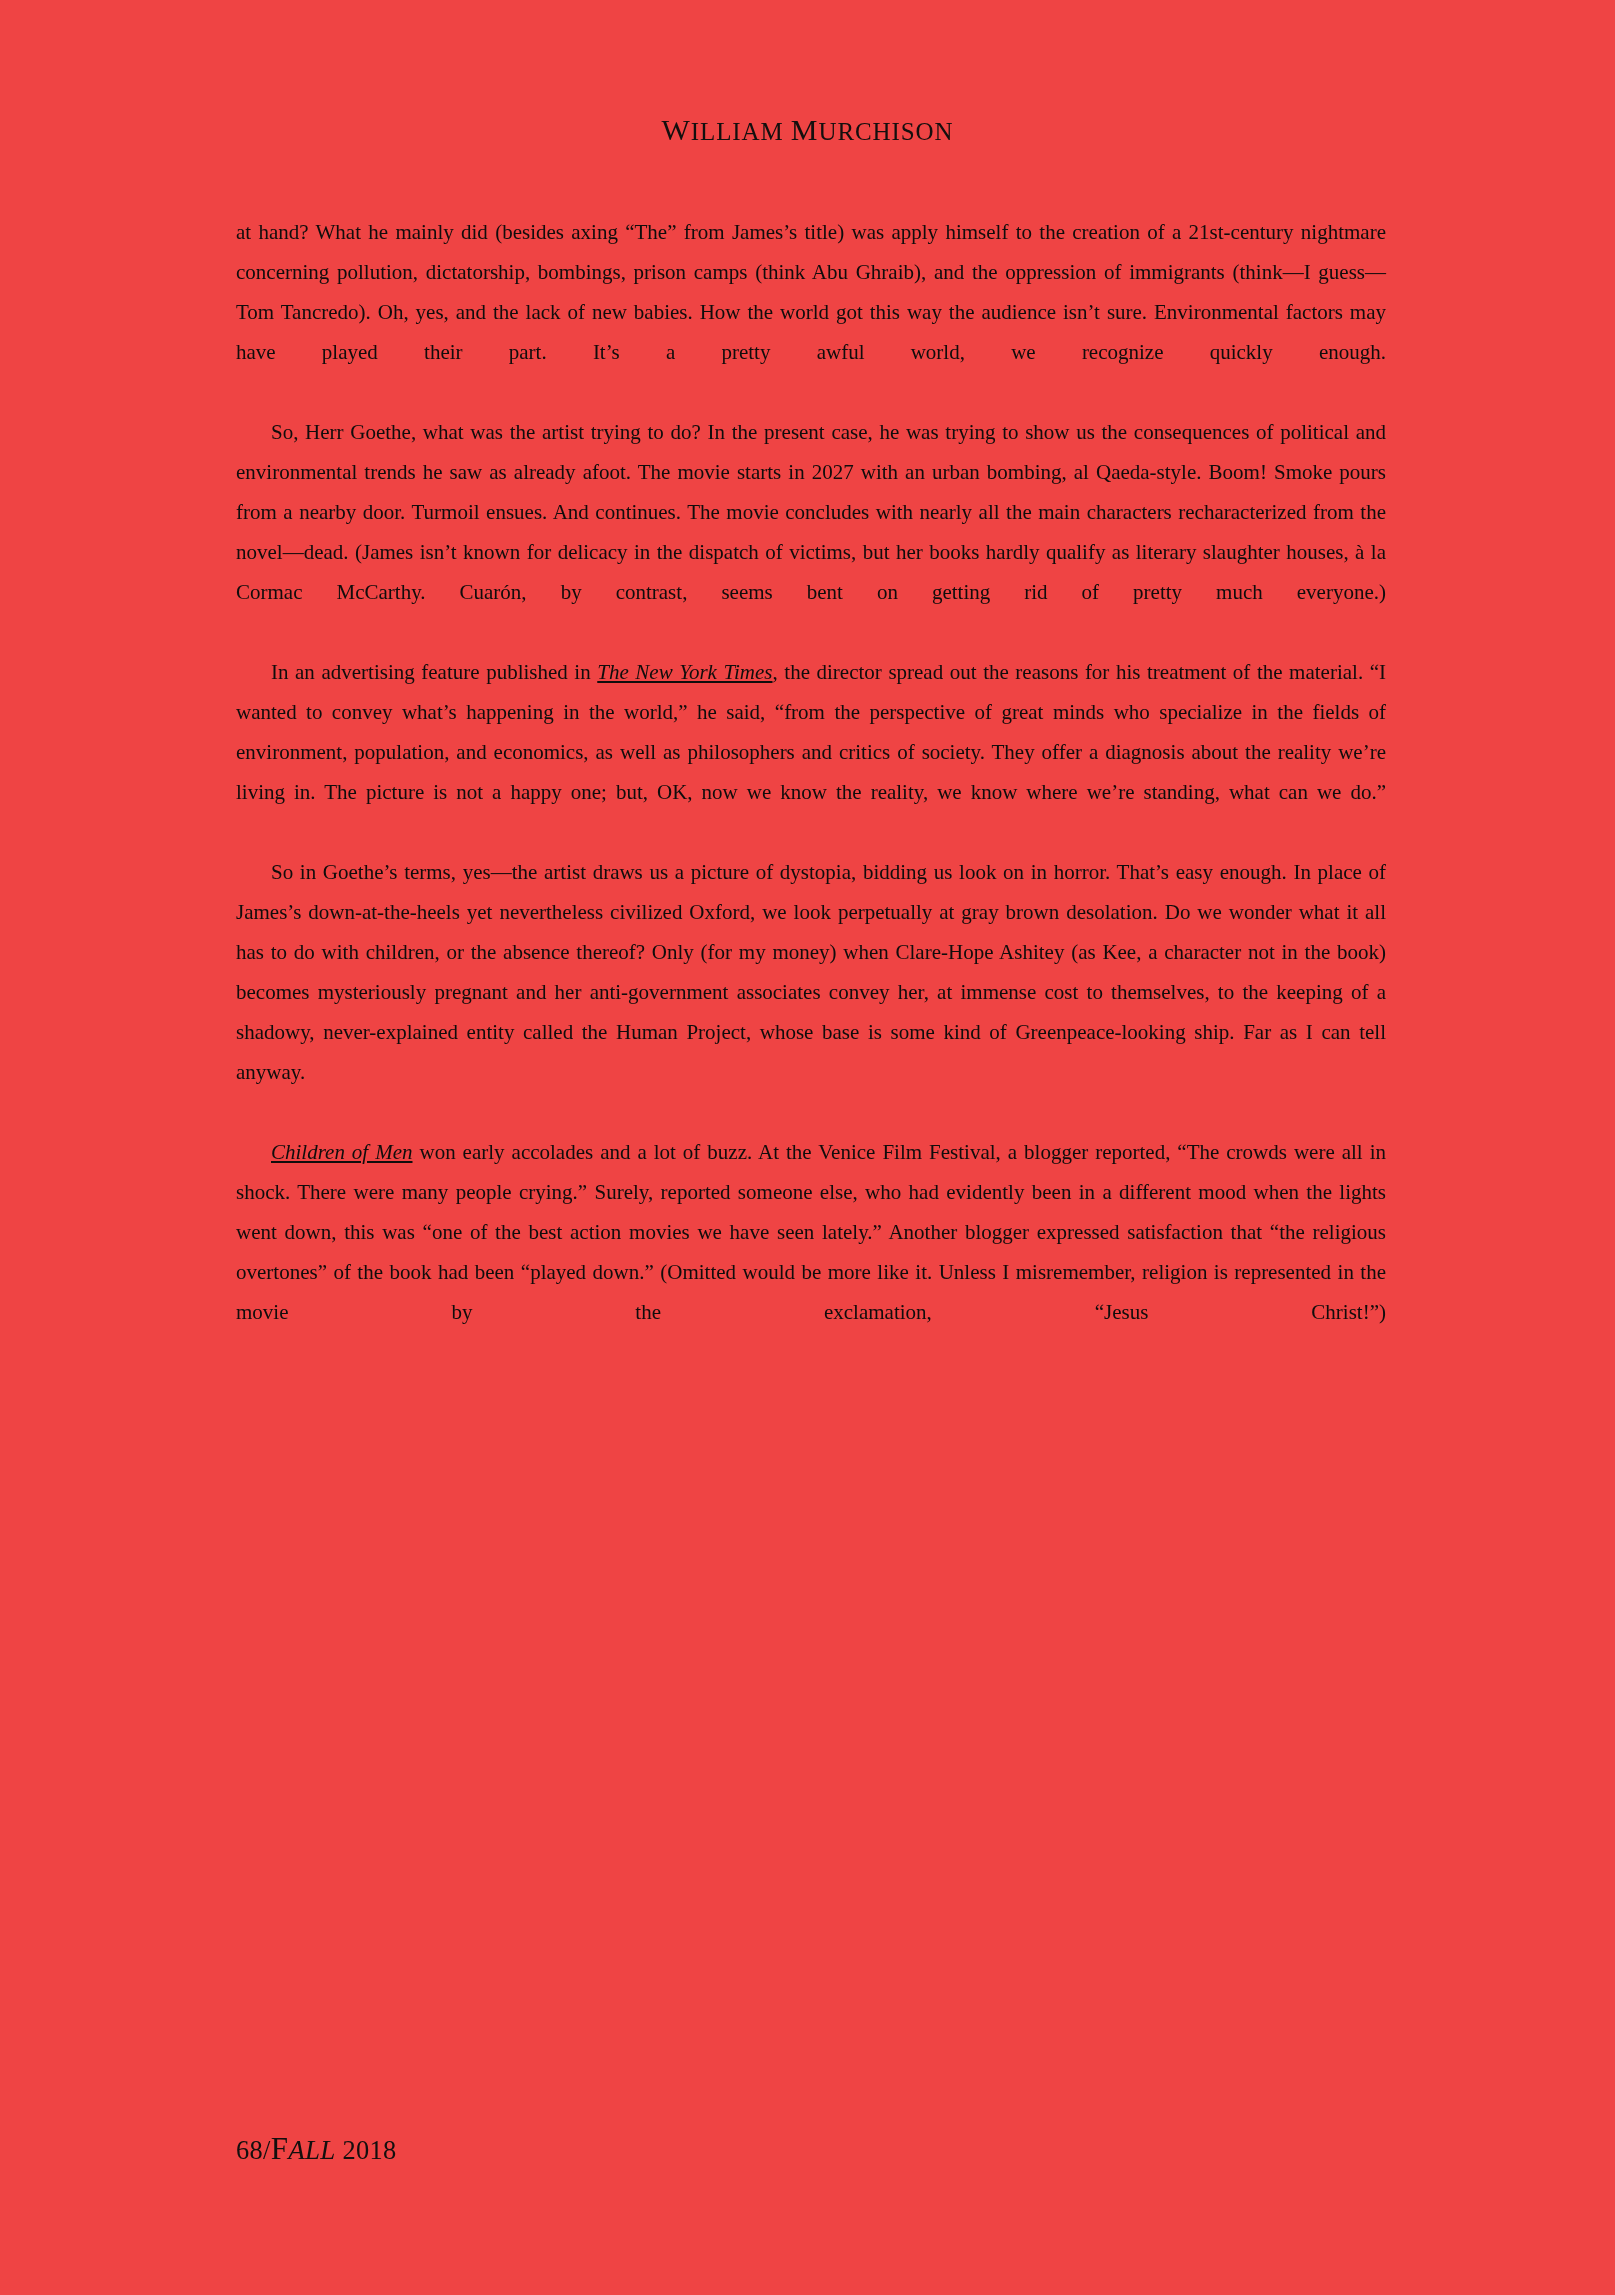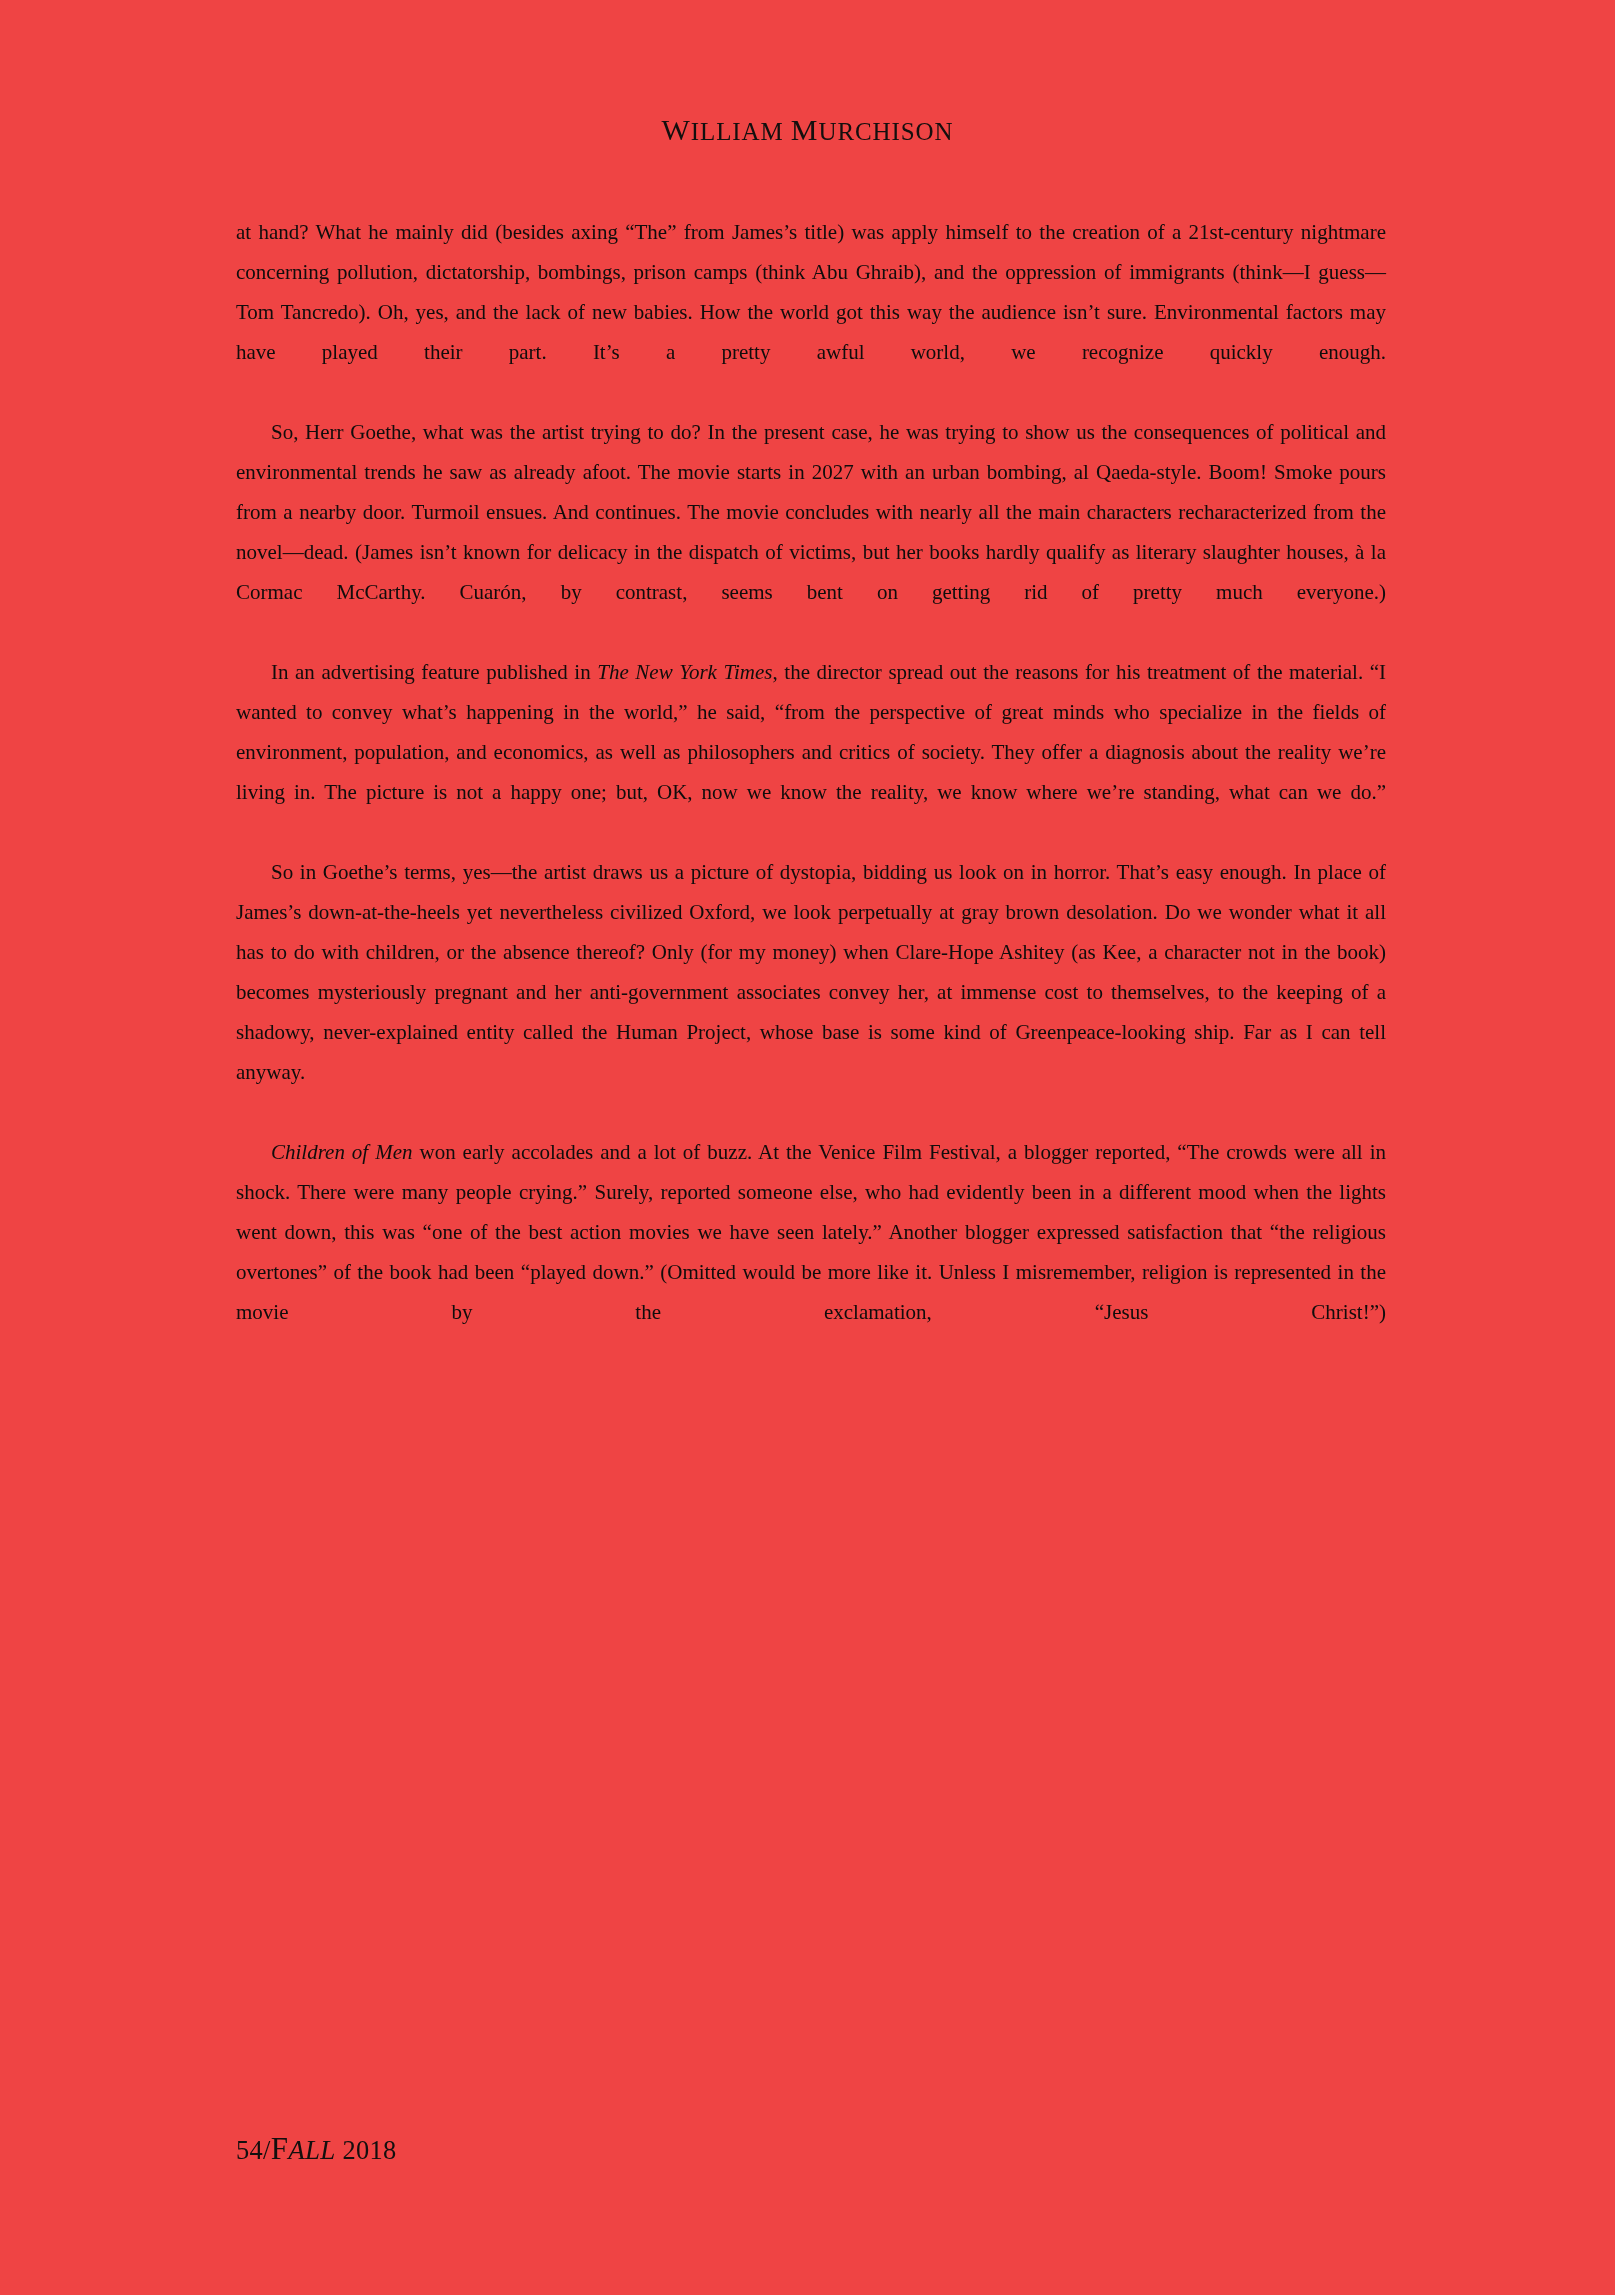--- a/index.html
+++ b/index.html
@@ -52,20 +52,21 @@
     text-indent: 0;
     color: #100d0c;
     hyphens: none;
     word-spacing: 0.2px;
   }
   p.para.indent {
     text-indent: 35px;
   }
   p.para .it {
     font-style: italic;
+    text-decoration: underline;
   }
   
   p.para::after {
     content: "";
     display: inline-block;
     width: 100%;
   }
   
   .folio {
     position: absolute;
@@ -94,17 +95,17 @@
 
   <div class="textblock">
     <p class="para">at hand? What he mainly did (besides axing “The” from James’s title) was apply himself to the creation of a 21st-century nightmare concerning pollution, dictatorship, bombings, prison camps (think Abu Ghraib), and the oppression of immigrants (think—I guess—Tom Tancredo). Oh, yes, and the lack of new babies. How the world got this way the audience isn’t sure. Environmental factors may have played their part. It’s a pretty awful world, we recognize quickly enough.</p>
     <p class="para indent">So, Herr Goethe, what was the artist trying to do? In the present case, he was trying to show us the consequences of political and environmental trends he saw as already afoot. The movie starts in 2027 with an urban bombing, al Qaeda-style. Boom! Smoke pours from a nearby door. Turmoil ensues. And continues. The movie concludes with nearly all the main characters recharacterized from the novel—dead. (James isn’t known for delicacy in the dispatch of victims, but her books hardly qualify as literary slaughter houses, à la Cormac McCarthy. Cuarón, by contrast, seems bent on getting rid of pretty much everyone.)</p>
     <p class="para indent"><span>In an advertising feature published in </span><span class="it">The New York Times</span><span>, the director spread out the reasons for his treatment of the material. “I wanted to convey what’s happening in the world,” he said, “from the perspective of great minds who specialize in the fields of environment, population, and economics, as well as philosophers and critics of society. They offer a diagnosis about the reality we’re living in. The picture is not a happy one; but, OK, now we know the reality, we know where we’re standing, what can we do.”</span></p>
     <p class="para indent">So in Goethe’s terms, yes—the artist draws us a picture of dystopia, bidding us look on in horror. That’s easy enough. In place of James’s down-at-the-heels yet nevertheless civilized Oxford, we look perpetually at gray brown desolation. Do we wonder what it all has to do with children, or the absence thereof? Only (for my money) when Clare-Hope Ashitey (as Kee, a character not in the book) becomes mysteriously pregnant and her anti-government associates convey her, at immense cost to themselves, to the keeping of a shadowy, never-explained entity called the Human Project, whose base is some kind of Greenpeace-looking ship. Far as I can tell anyway.</p>
     <p class="para indent"><span class="it">Children of Men</span><span> won early accolades and a lot of buzz. At the Venice Film Festival, a blogger reported, “The crowds were all in shock. There were many people crying.” Surely, reported someone else, who had evidently been in a different mood when the lights went down, this was “one of the best action movies we have seen lately.” Another blogger expressed satisfaction that “the religious overtones” of the book had been “played down.” (Omitted would be more like it. Unless I misremember, religion is represented in the movie by the exclamation, “Jesus Christ!”)</span></p>
   </div>
 
   <div class="folio">
-    <span>54</span><span>/</span><span class="sc-cap">F</span><span class="sc">ALL</span><span> 2018</span>
+    <span>68</span><span>/</span><span class="sc-cap">F</span><span class="sc">ALL</span><span> 2018</span>
   </div>
 
 </div>
 
 
 </body></html>

